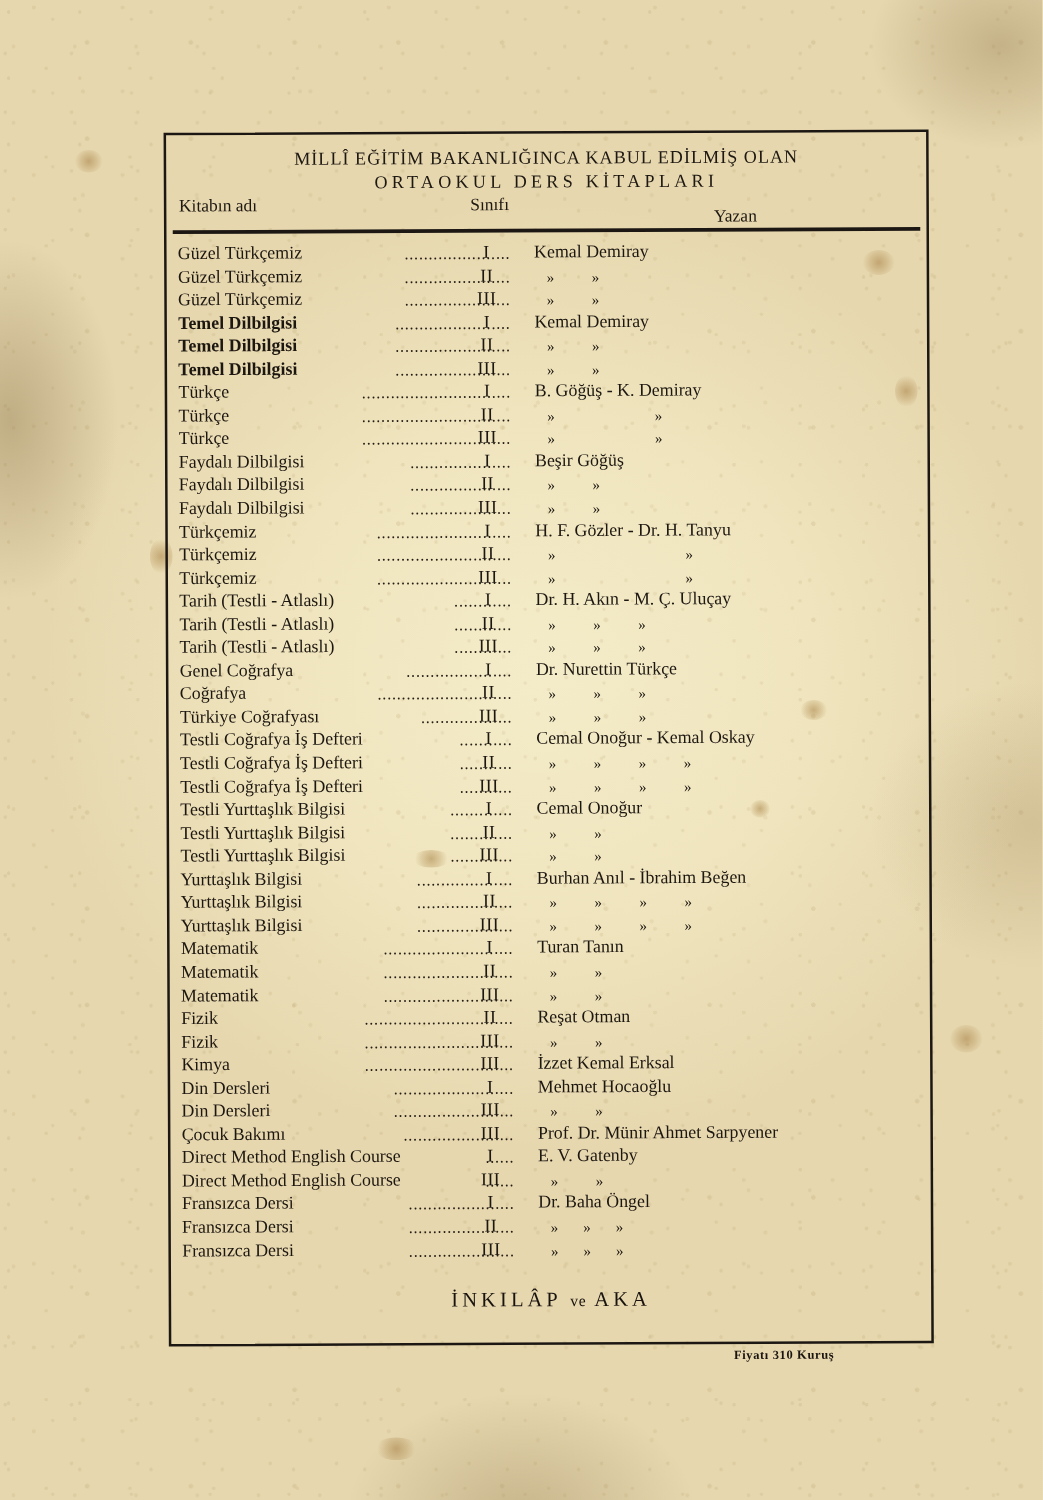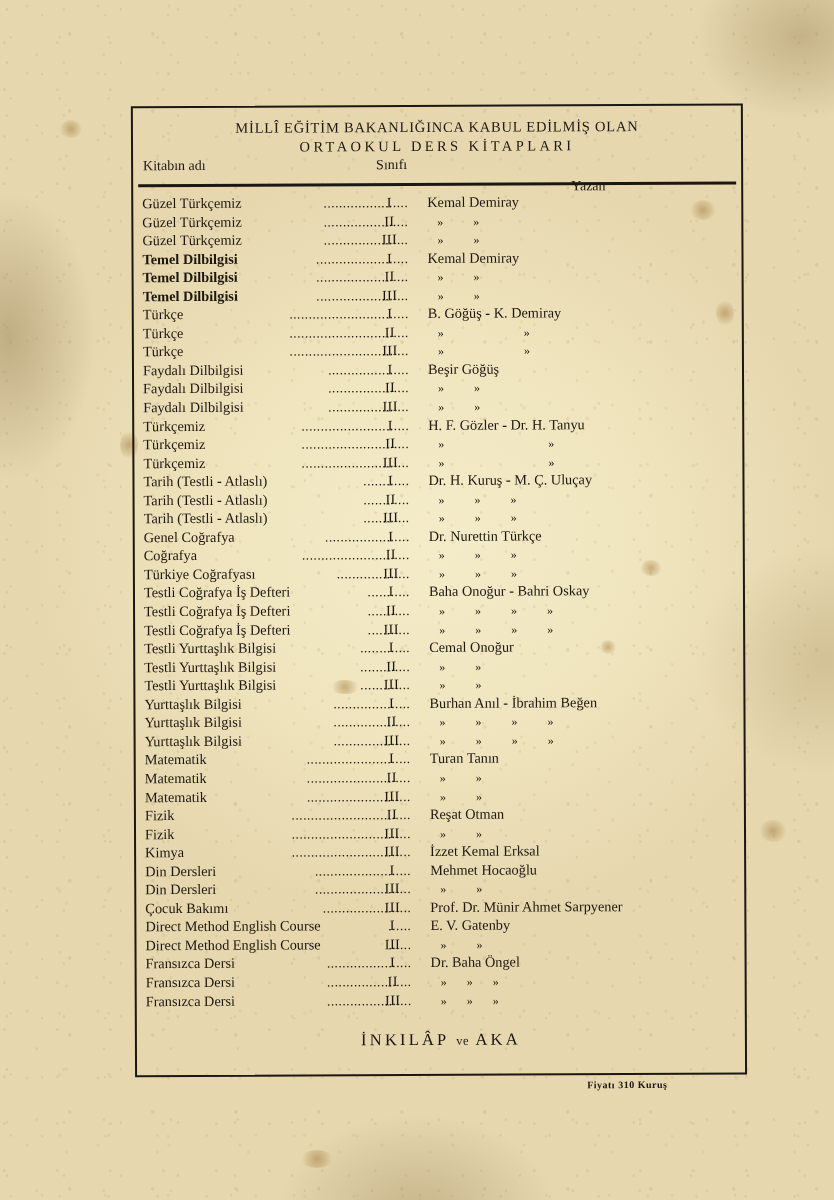--- a/index.html
+++ b/index.html
@@ -40,21 +40,21 @@
     border:2.5px solid #1c1713;box-sizing:border-box;
   }
   #content{position:absolute;left:133px;top:105px;width:612px;height:971px;}
   .hdr-l1,.hdr-l2{position:absolute;width:100%;text-align:center;
     letter-spacing:.9px;color:#1e1812;white-space:nowrap;}
   .hdr-l1{top:14px;font-size:14.5px;letter-spacing:.8px;}
   .hdr-l2{top:33px;font-size:14.5px;letter-spacing:3.4px;}
   .colhead{position:absolute;font-size:14px;color:#1e1812;white-space:nowrap;}
   #ch-name{left:12px;top:52px;}
   #ch-class{left:245px;top:52px;}
-  #ch-author{left:440px;top:74px;}
+  #ch-author{left:440px;top:62px;}
   #hdr-rule{position:absolute;left:7px;top:78px;width:598px;height:3px;background:#1c1713;}
   
   #rows{position:absolute;left:0;top:89px;width:100%;}
   .row{position:relative;height:18.55px;}
   .rname{position:absolute;left:11px;top:0;font-size:14.3px;color:#1d1711;white-space:nowrap;}
   .rname.bold{font-weight:bold;text-align:right;}
   .rdots{position:absolute;top:1px;font-size:13px;color:#241d15;letter-spacing:.6px;
          overflow:hidden;white-space:nowrap;}
   .rclass{position:absolute;left:232px;top:0;width:52px;text-align:center;
           font-size:14.3px;color:#1d1711;letter-spacing:.4px;}
@@ -198,21 +198,21 @@
             <span class="rname">Türkçemiz</span>
             <span class="rdots" style="right: 335px;">............................</span>
             <span class="rclass">III</span>
             <span class="ditto" style="left: 306px;">»</span>
             <span class="ditto" style="left: 416px;">»</span>
           </div>
           <div class="row">
             <span class="rname">Tarih  (Testli - Atlaslı)</span>
             <span class="rdots" style="right: 335px;">............</span>
             <span class="rclass">I</span>
-            <span class="rauth">Dr. H. Kuruş - M. Ç. Uluçay</span>
+            <span class="rauth">Dr. H. Akın - M. Ç. Uluçay</span>
           </div>
           <div class="row">
             <span class="rname">Tarih  (Testli - Atlaslı)</span>
             <span class="rdots" style="right: 335px;">............</span>
             <span class="rclass">II</span>
             <span class="ditto" style="left: 306px;">»</span>
             <span class="ditto" style="left: 342px;">»</span>
             <span class="ditto" style="left: 378px;">»</span>
           </div>
           <div class="row">
@@ -242,21 +242,21 @@
             <span class="rdots" style="right: 335px;">...................</span>
             <span class="rclass">III</span>
             <span class="ditto" style="left: 306px;">»</span>
             <span class="ditto" style="left: 342px;">»</span>
             <span class="ditto" style="left: 378px;">»</span>
           </div>
           <div class="row">
             <span class="rname">Testli Coğrafya İş Defteri</span>
             <span class="rdots" style="right: 335px;">...........</span>
             <span class="rclass">I</span>
-            <span class="rauth">Baha Onoğur - Bahri Oskay</span>
+            <span class="rauth">Cemal Onoğur - Kemal Oskay</span>
           </div>
           <div class="row">
             <span class="rname">Testli Coğrafya İş Defteri</span>
             <span class="rdots" style="right: 335px;">...........</span>
             <span class="rclass">II</span>
             <span class="ditto" style="left: 306px;">»</span>
             <span class="ditto" style="left: 342px;">»</span>
             <span class="ditto" style="left: 378px;">»</span>
             <span class="ditto" style="left: 414px;">»</span>
           </div>

